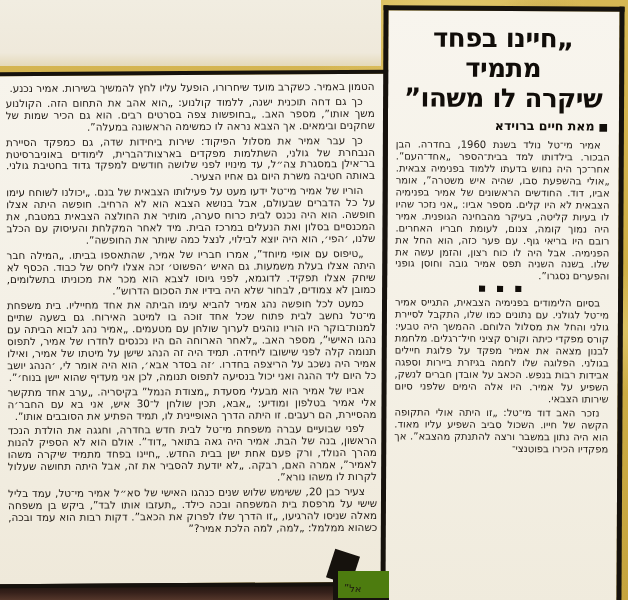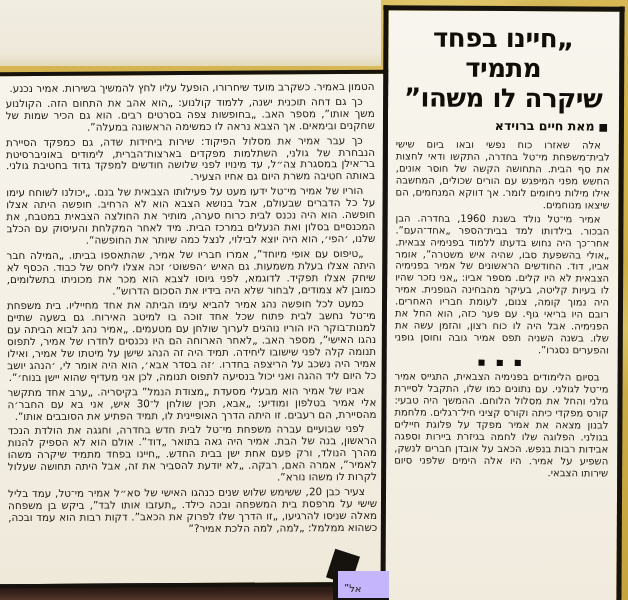--- a/index.html
+++ b/index.html
@@ -63,21 +63,21 @@
     margin:2px 0 3px 0;color:#110d09;
   }
   
   .wedge{
     position:absolute;left:330px;top:552px;width:26px;height:30px;
     background:#16120d;transform:rotate(18deg);
   }
   
   .scrap{
     position:absolute;left:333px;top:571px;width:56px;height:29px;
-    background:#c4b5fd;border-left:5px solid #16120d;border-bottom:2px solid #16120d;
+    background:#4d7c0f;border-left:5px solid #16120d;border-bottom:2px solid #16120d;
     box-sizing:border-box;direction:rtl;color:#1d1712;
     font-size:10px;line-height:11px;text-align:left;
     padding:12px 4px 0 6px;overflow:hidden;
   }
 </style>
 </head>
 <body>
 
 <div class="backdrop"></div>
 <div class="white-backing"></div>
@@ -98,21 +98,21 @@
 <div class="wedge"></div>
 
 <div class="clipping right-clipping">
   <div class="headline">
     <div>„חיינו בפחד מתמיד</div>
     <div>שיקרה לו משהו”</div>
   </div>
   <div class="byline">
     <span class="sq">■</span><span>מאת חיים ברוידא</span>
   </div>
-  <p>אלה שאזרו כוח נפשי ובאו ביום שישי לבית־משפחת מי־טל בחדרה, התקשו ודאי לחצות את סף הבית. התחושה הקשה של חוסר אונים, החשש מפני המיפגש עם הורים שכולים, המחשבה אילו מילות ניחומים לומר. אך דווקא המנחמים, הם שיצאו מנוחמים.</p>
   <p>אמיר מי־טל נולד בשנת 1960, בחדרה. הבן הבכור. בילדותו למד בבית־הספר „אחד־העם”. אחר־כך היה נחוש בדעתו ללמוד בפנימיה צבאית. „אולי בהשפעת סבו, שהיה איש משטרה”, אומר אביו, דוד. החודשים הראשונים של אמיר בפנימיה הצבאית לא היו קלים. מספר אביו: „אני נזכר שהיו לו בעיות קליטה, בעיקר מהבחינה הגופנית. אמיר היה נמוך קומה, צנום, לעומת חבריו האחרים. רובם היו בריאי גוף. עם פער כזה, הוא החל את הפנימיה. אבל היה לו כוח רצון, והזמן עשה את שלו. בשנה השניה תפס אמיר גובה וחוסן גופני והפערים נסגרו”.</p>
   <div class="separator">■ ■ ■</div>
   <p>בסיום הלימודים בפנימיה הצבאית, התגייס אמיר מי־טל לגולני. עם נתונים כמו שלו, התקבל לסיירת גולני והחל את מסלול הלוחם. ההמשך היה טבעי: קורס מפקדי כיתה וקורס קציני חיל־רגלים. מלחמת לבנון מצאה את אמיר מפקד על פלוגת חיילים בגולני. הפלוגה שלו לחמה בגיזרת ביירות וספגה אבידות רבות בנפש. הכאב על אובדן חברים לנשק, השפיע על אמיר. היו אלה הימים שלפני סיום שירותו הצבאי.</p>
+  <p>נזכר האב דוד מי־טל: „זו היתה אולי התקופה הקשה של חייו. השכול סביב השפיע עליו מאוד. הוא היה נתון במשבר ורצה להתנתק מהצבא”. אך מפקדיו הכירו בפוטנצי־</p>
 </div>
 
 <div class="scrap">
   <span>אל”</span>
 </div>
 
 </body></html>

